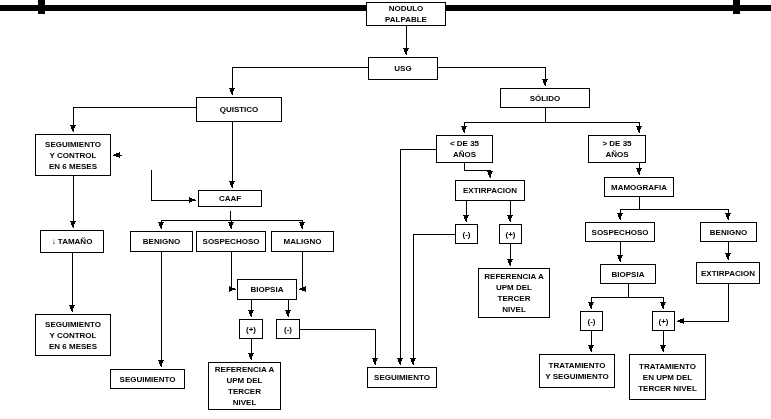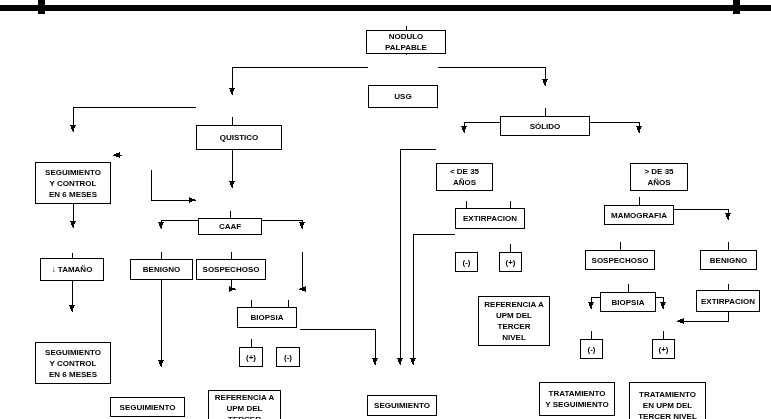--- a/index.html
+++ b/index.html
@@ -7,21 +7,21 @@
   #screenshot {
     position:relative; width:771px; height:419px;
     background:#ffffff; overflow:hidden;
   }
   .bar { position:absolute; background:#000; z-index:1; }
   svg.wires { position:absolute; left:0; top:0; z-index:2; }
   .node {
     position:absolute; background:#fff; border:1px solid #000;
     display:flex; align-items:center; justify-content:center;
     text-align:center; font-size:8px; font-weight:bold; line-height:11px;
-    white-space:pre-line; color:#000; z-index:3; padding:1px;margin-top:28px;
+    white-space:pre-line; color:#000; z-index:3; padding:1px;
   }
 </style>
 </head>
 <body>
 
 <div id="screenshot">
 
   <div class="bar" style="left:0;top:5px;width:771px;height:6px"></div>
   <div class="bar" style="left:38px;top:0;width:7px;height:14px"></div>
   <div class="bar" style="left:733px;top:0;width:7px;height:14px"></div>
@@ -93,41 +93,42 @@
 Y CONTROL
 EN 6 MESES</div>
   <div class="node" style="left:198px;top:190px;width:64px;height:17px">CAAF</div>
   <div class="node" style="left:40px;top:230px;width:64px;height:23px">↓ TAMAÑO</div>
   <div class="node" style="left:35px;top:314px;width:76px;height:42px">SEGUIMIENTO
 Y CONTROL
 EN 6 MESES</div>
 
   <div class="node" style="left:130px;top:231px;width:63px;height:21px">BENIGNO</div>
   <div class="node" style="left:196px;top:231px;width:70px;height:21px">SOSPECHOSO</div>
+  <div class="node" style="left:271px;top:231px;width:63px;height:21px">MALIGNO</div>
   <div class="node" style="left:237px;top:279px;width:60px;height:21px">BIOPSIA</div>
   <div class="node" style="left:239px;top:319px;width:24px;height:20px">(+)</div>
   <div class="node" style="left:276px;top:319px;width:24px;height:20px">(-)</div>
   <div class="node" style="left:110px;top:369px;width:75px;height:20px">SEGUIMIENTO</div>
   <div class="node" style="left:208px;top:362px;width:73px;height:48px">REFERENCIA A
 UPM DEL
 TERCER
 NIVEL</div>
 
   <div class="node" style="left:436px;top:135px;width:57px;height:28px">&lt; DE 35
 AÑOS</div>
   <div class="node" style="left:455px;top:180px;width:70px;height:21px">EXTIRPACION</div>
   <div class="node" style="left:455px;top:224px;width:23px;height:20px">(-)</div>
   <div class="node" style="left:499px;top:224px;width:23px;height:20px">(+)</div>
   <div class="node" style="left:478px;top:268px;width:72px;height:50px">REFERENCIA A
 UPM DEL
 TERCER
 NIVEL</div>
   <div class="node" style="left:367px;top:367px;width:70px;height:21px">SEGUIMIENTO</div>
 
-  <div class="node" style="left:630px;top:135px;width:58px;height:28px">&gt; DE 35
+  <div class="node" style="left:588px;top:135px;width:58px;height:28px">&gt; DE 35
 AÑOS</div>
   <div class="node" style="left:604px;top:177px;width:70px;height:20px">MAMOGRAFIA</div>
   <div class="node" style="left:585px;top:222px;width:70px;height:20px">SOSPECHOSO</div>
   <div class="node" style="left:700px;top:222px;width:57px;height:20px">BENIGNO</div>
   <div class="node" style="left:600px;top:264px;width:56px;height:20px">BIOPSIA</div>
   <div class="node" style="left:696px;top:262px;width:64px;height:22px">EXTIRPACION</div>
   <div class="node" style="left:580px;top:311px;width:23px;height:20px">(-)</div>
   <div class="node" style="left:652px;top:311px;width:23px;height:20px">(+)</div>
   <div class="node" style="left:539px;top:354px;width:76px;height:34px">TRATAMIENTO
 Y SEGUIMIENTO</div>

